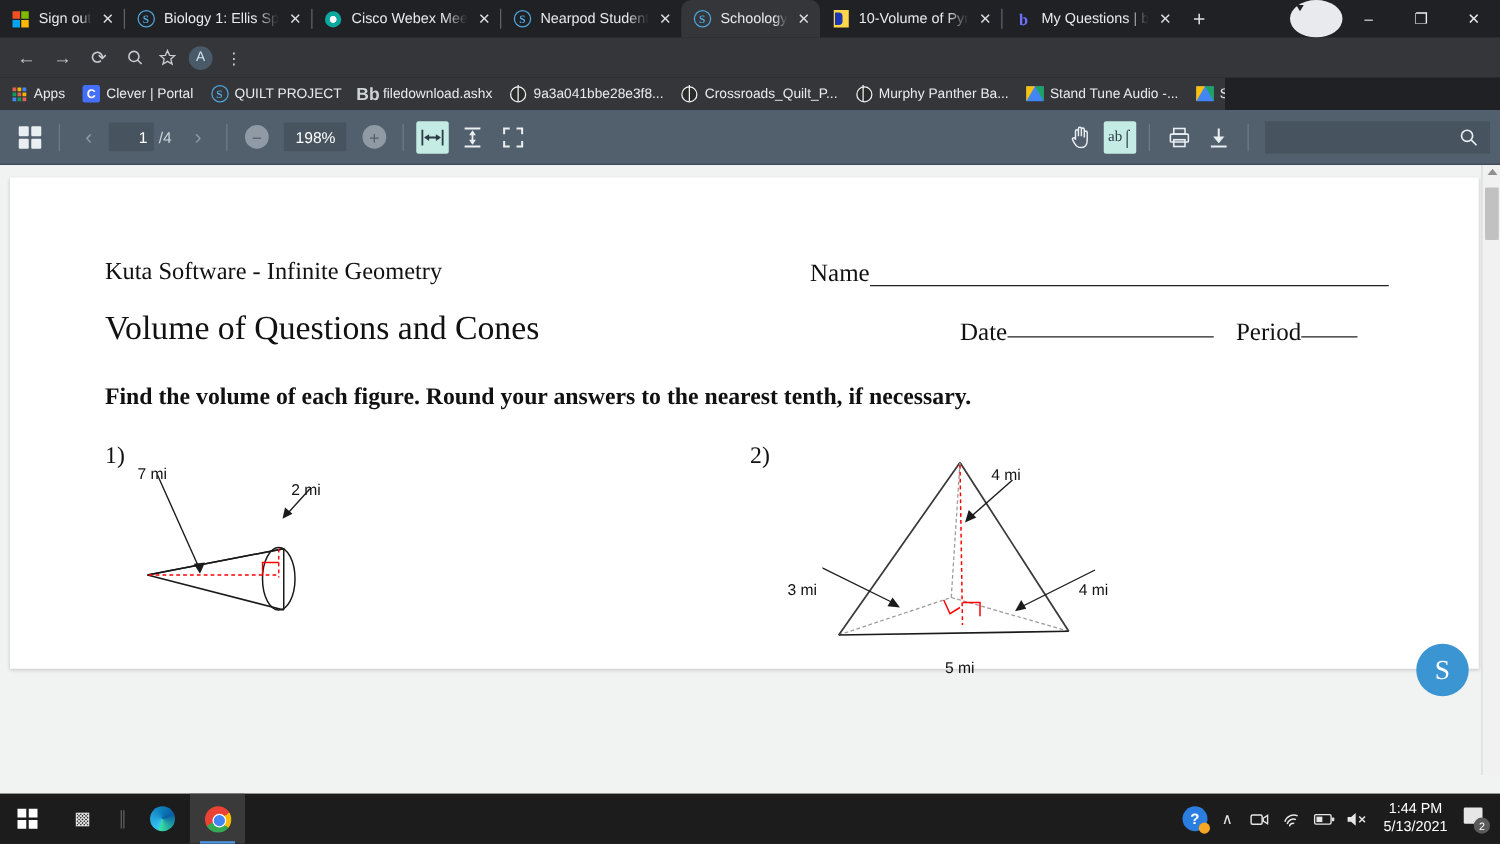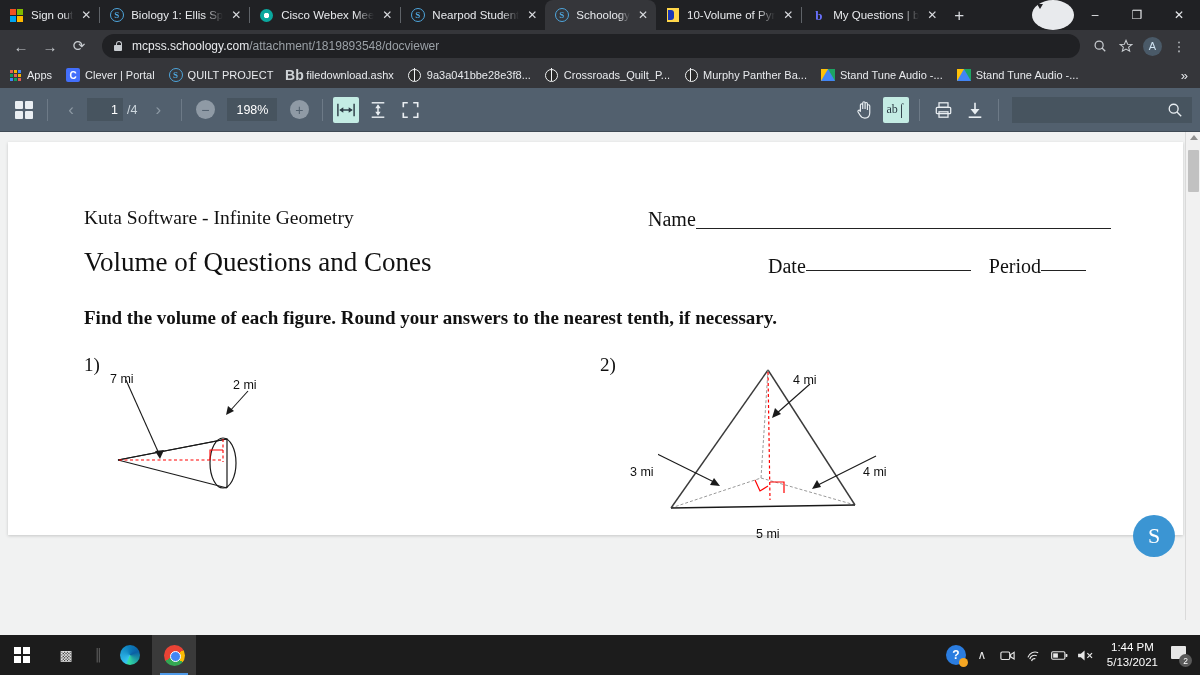--- a/index.html
+++ b/index.html
@@ -83,21 +83,21 @@
   .lock { width: 12px; height: 12px; margin-right: 8px; position: relative; flex:0 0 12px;}
   .lock::before { content:""; position:absolute; left:2px; top:5px; width:8px; height:6px; background:#c8ccd0; border-radius:1px; }
   .lock::after { content:""; position:absolute; left:3.6px; top:1.2px; width:4.8px; height:5px; border:1.4px solid #c8ccd0; border-bottom:none; border-radius:3px 3px 0 0; }
   .url { font-size: 12px; color: #9aa0a6; white-space: nowrap; overflow: hidden; }
   .url b { color: #e8eaed; font-weight: normal; }
   .omni-icon { width: 26px; height: 26px; display:flex; align-items:center; justify-content:center; color:#c8ccd0; font-size:13px; }
   .avatar-a { width: 19px; height: 19px; border-radius: 50%; background: #4a5a68; color: #cfe3f3; font-size: 11px; display:flex; align-items:center; justify-content:center; margin: 0 4px;}
 
   
   .bookmarks {
-    position: absolute; top: 62px; left: 0; width: 1200px; height: 26px;
+    position: absolute; top: 62px; left: 0; width: 980px; height: 26px;
     background: #35363a; display: flex; align-items: center; padding: 0 8px; overflow: hidden;
   }
   .bm { display: flex; align-items: center; margin-right: 14px; white-space: nowrap; }
   .bm .bmicon { width: 14px; height: 14px; margin-right: 5px; display:flex; align-items:center; justify-content:center; font-size:9px; flex:0 0 14px;}
   .bm .bmlabel { color: #e8eaed; font-size: 11px; }
   .grid-icon { display: grid; grid-template-columns: repeat(3, 3px); grid-template-rows: repeat(3, 3px); gap: 1px; }
   .grid-icon i { display:block; background:#d0d3d6; }
   .grid-icon i:nth-child(1){background:#e06055;} .grid-icon i:nth-child(2){background:#f4b400;} .grid-icon i:nth-child(3){background:#4285f4;}
   .grid-icon i:nth-child(4){background:#0f9d58;} .grid-icon i:nth-child(5){background:#e06055;} .grid-icon i:nth-child(6){background:#f4b400;}
   .grid-icon i:nth-child(7){background:#4285f4;} .grid-icon i:nth-child(8){background:#0f9d58;} .grid-icon i:nth-child(9){background:#e06055;}
@@ -264,24 +264,20 @@
       <span>❐</span>
       <span>✕</span>
     </div>
   </div>
 
   <div class="omnibar">
     <span class="navbtn enabled">←</span>
     <span class="navbtn enabled">→</span>
     <span class="navbtn enabled">⟳</span>
 
-    <div class="urlbox">
-      <span class="lock"></span>
-      <span class="url"><b>mcpss.schoology.com</b><span>/attachment/1819893548/docviewer</span></span>
-    </div>
 
     <span class="omni-icon">
       <svg width="14" height="14" viewBox="0 0 16 16">
           <circle cx="7" cy="7" r="4.6" fill="none" stroke="#c8ccd0" stroke-width="1.4"></circle>
           <line x1="10.3" y1="10.3" x2="14" y2="14" stroke="#c8ccd0" stroke-width="1.4"></line>
         </svg>
     </span>
     <span class="omni-icon">
       <svg width="14" height="14" viewBox="0 0 16 16">
           <polygon points="8,1.5 9.9,6 14.6,6.3 11,9.4 12.2,14 8,11.5 3.8,14 5,9.4 1.4,6.3 6.1,6" fill="none" stroke="#c8ccd0" stroke-width="1.2"></polygon>
@@ -470,21 +466,21 @@
           <span class="rule" style="width:165px;"></span>
           <span style="display:inline-block;width:18px;"></span>
           <span>Period</span>
           <span class="rule" style="width:45px;"></span>
         </div>
 
         <div class="ws-instr">Find the volume of each figure.  Round your answers to the nearest tenth, if necessary.</div>
 
         <div class="fignum" style="left:76px; top:212px;">1)</div>
         <div class="figlabel" style="left:102px; top:230px;">7 mi</div>
-        <div class="figlabel" style="left:225px; top:236px;text-align:center;">2 mi</div>
+        <div class="figlabel" style="left:225px; top:243px;text-align:center;">2 mi</div>
 
         <svg class="fig-svg" style="left:95px; top:230px;" width="200" height="130" viewBox="0 0 200 130">
 
           <path d="M15,128 L124,107 L124,156" fill="none" stroke="#1a1a1a" stroke-width="1.2" transform="translate(0,-40)"></path>
           <line x1="15" y1="88" x2="124" y2="67" stroke="#1a1a1a" stroke-width="1.2"></line>
           <line x1="15" y1="88" x2="124" y2="116" stroke="#1a1a1a" stroke-width="1.2"></line>
           <ellipse cx="120" cy="91" rx="13" ry="25" fill="none" stroke="#1a1a1a" stroke-width="1.2"></ellipse>
 
           <line x1="16" y1="88" x2="120" y2="88" stroke="#ff0000" stroke-width="1.1" stroke-dasharray="3,2.5"></line>
 

